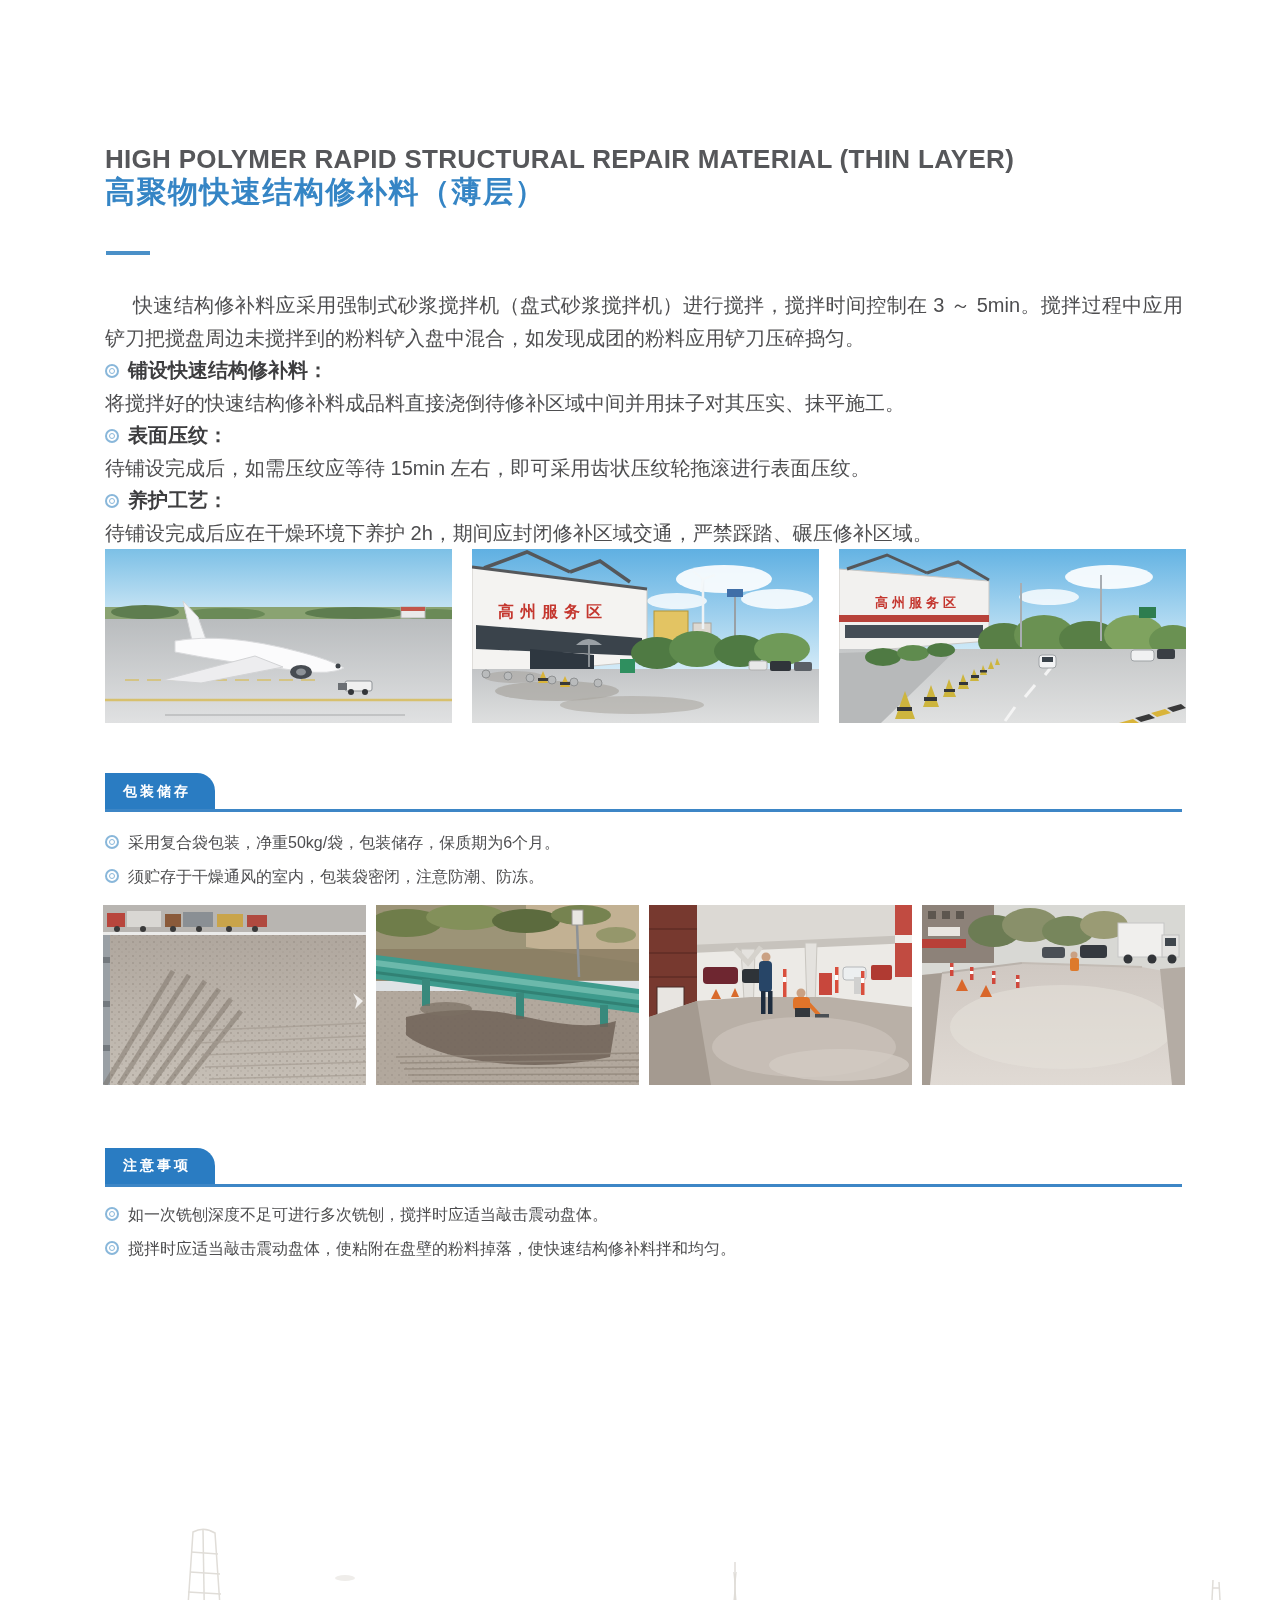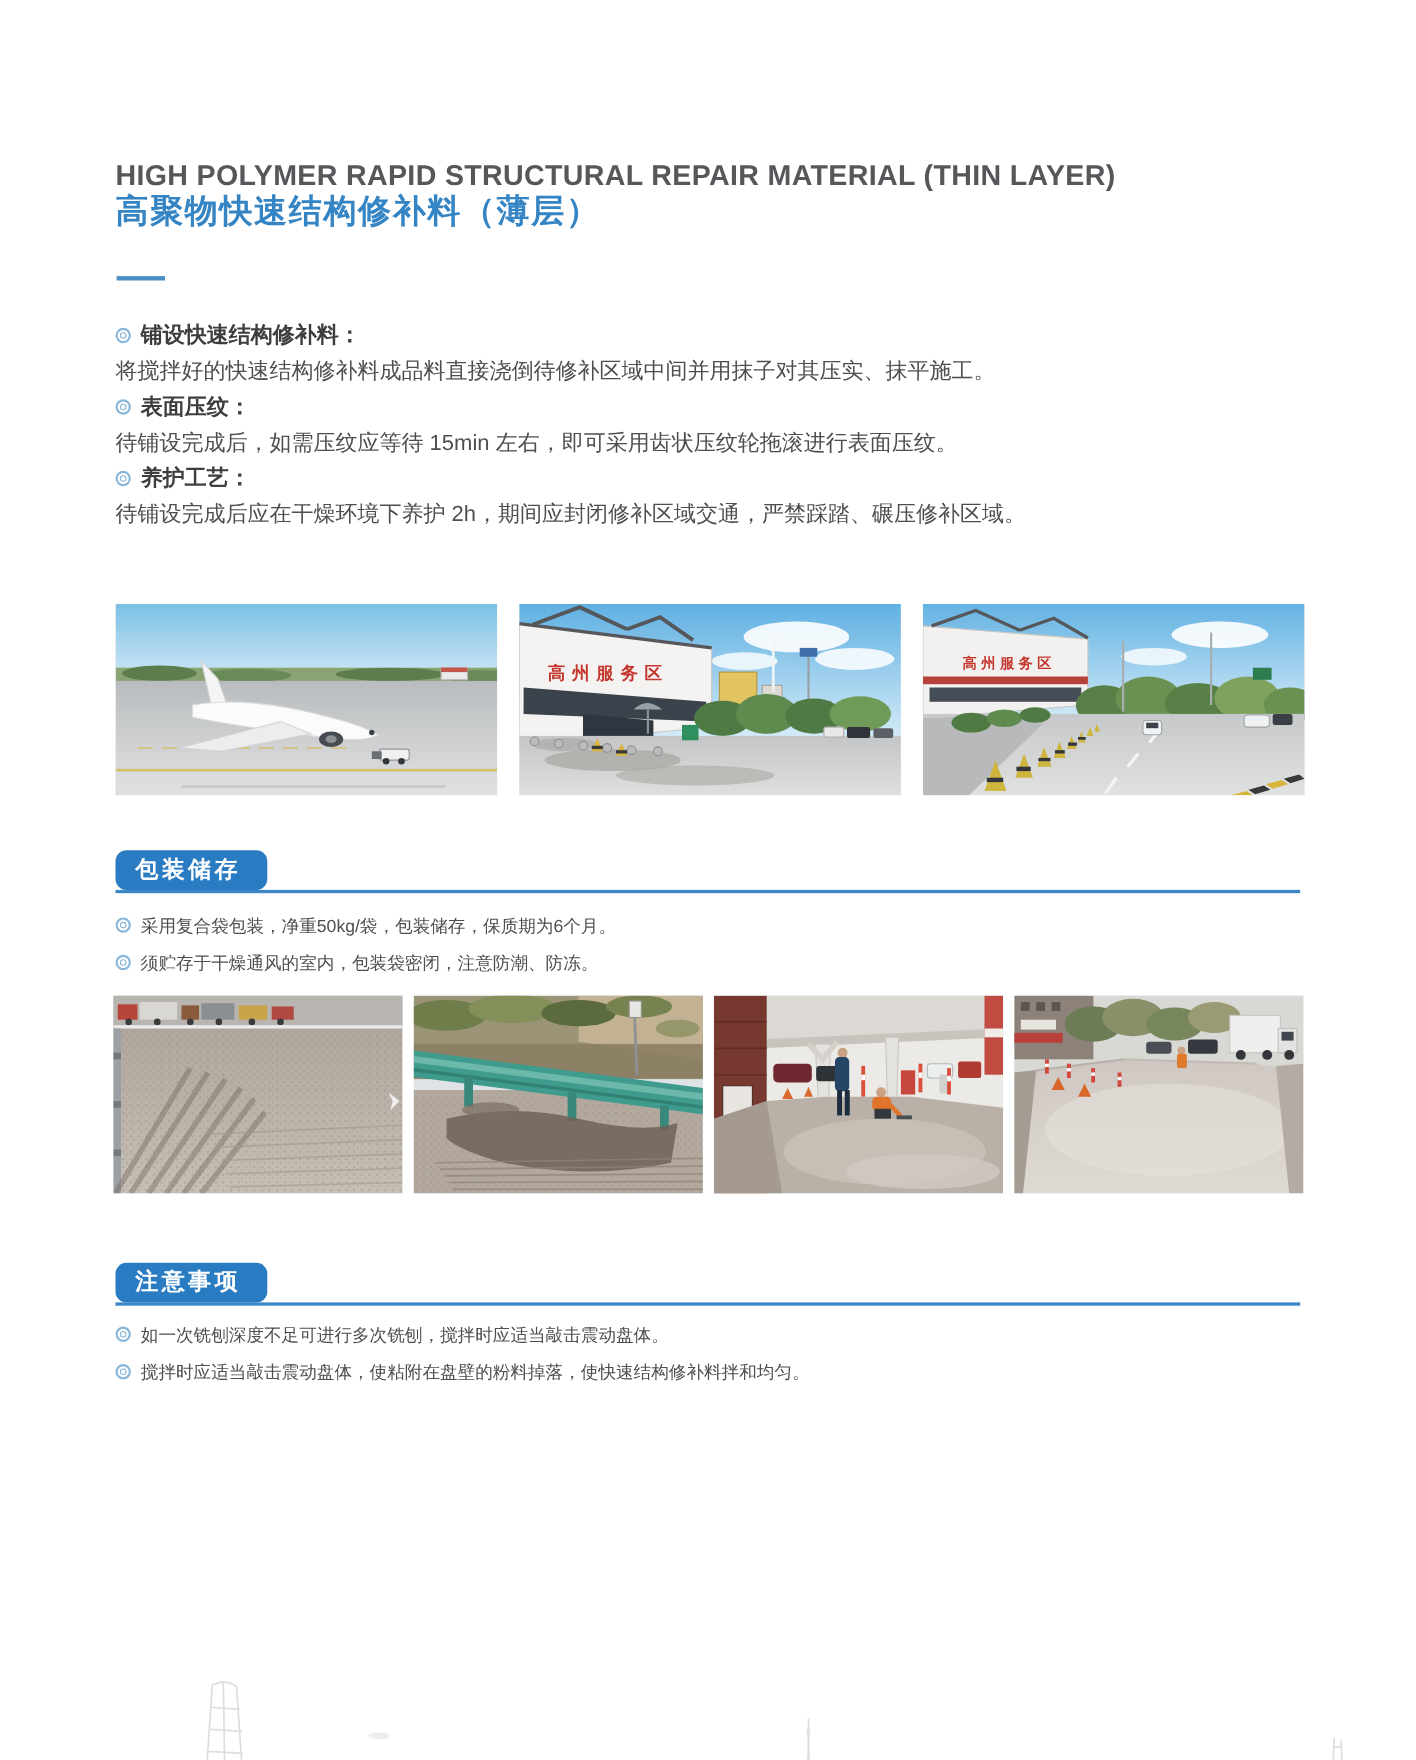--- a/index.html
+++ b/index.html
@@ -24,43 +24,44 @@
         border:1.5px solid #89b7da;border-radius:50%;box-sizing:border-box;}
 
   .photo-row{position:absolute;display:flex;}
   .photo-row1{left:105px;top:549px;gap:20px;}
   .photo-row2{left:103px;top:905px;gap:10px;}
   .photo{overflow:hidden;background:#dfe3e6;flex:none;}
   .photo svg{display:block;}
 
   .section-header{position:absolute;left:105px;width:1077px;height:36px;
         border-bottom:3px solid #3d86c6;}
-  .badge{display:inline-block;background:#2a7cc2;color:#ffffff;font-size:21px;font-weight:700;
+  .badge{display:inline-block;background:#2a7cc2;color:#ffffff;font-size:14px;font-weight:700;
         letter-spacing:3px;line-height:36px;padding:0 24px 0 18px;border-top-right-radius:18px;
-        white-space:nowrap;border-radius:10px;}
+        white-space:nowrap;}
   .hdr1{top:773px;}
-  .hdr2{top:1148px;}
+  .hdr2{top:1148px;font-family:Liberation Mono, monospace;}
 
   .section-bullets{position:absolute;left:105px;width:1078px;font-size:16px;}
   .sb1{top:826px;}
   .sb2{top:1198px;}
   .section-bullets .b-line{display:block;line-height:34px;height:34px;white-space:nowrap;}
 
   .watermark{position:absolute;left:0;top:1480px;width:1287px;height:120px;pointer-events:none;}
 </style>
 </head>
 <body>
 
 <div class="page">
 
   <div class="title-en">HIGH POLYMER RAPID STRUCTURAL REPAIR MATERIAL (THIN LAYER)</div>
   <div class="title-zh">高聚物快速结构修补料（薄层）</div>
   <div class="title-underline"></div>
 
   <div class="intro">
+    <p class="lead">快速结构修补料应采用强制式砂浆搅拌机（盘式砂浆搅拌机）进行搅拌，搅拌时间控制在 3 ～ 5min。搅拌过程中应用铲刀把搅盘周边未搅拌到的粉料铲入盘中混合，如发现成团的粉料应用铲刀压碎捣匀。</p>
     <p class="b-row"><span class="ring"></span><span class="head">铺设快速结构修补料：</span></p>
     <p class="b-body">将搅拌好的快速结构修补料成品料直接浇倒待修补区域中间并用抹子对其压实、抹平施工。</p>
     <p class="b-row"><span class="ring"></span><span class="head">表面压纹：</span></p>
     <p class="b-body">待铺设完成后，如需压纹应等待 15min 左右，即可采用齿状压纹轮拖滚进行表面压纹。</p>
     <p class="b-row"><span class="ring"></span><span class="head">养护工艺：</span></p>
     <p class="b-body">待铺设完成后应在干燥环境下养护 2h，期间应封闭修补区域交通，严禁踩踏、碾压修补区域。</p>
   </div>
 
   <div class="photo-row photo-row1">
 

